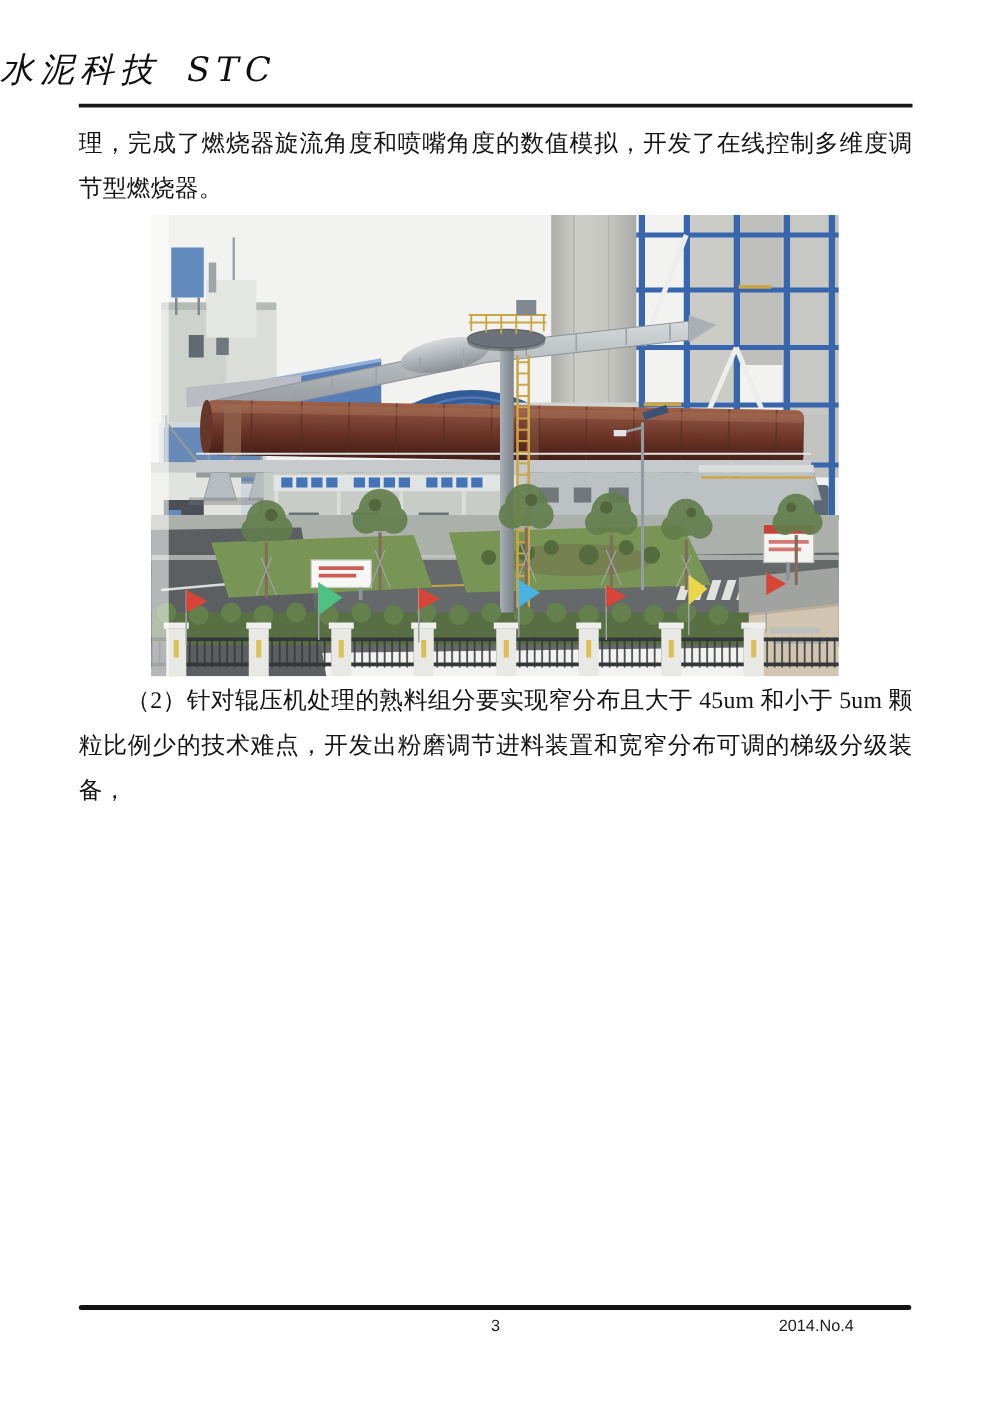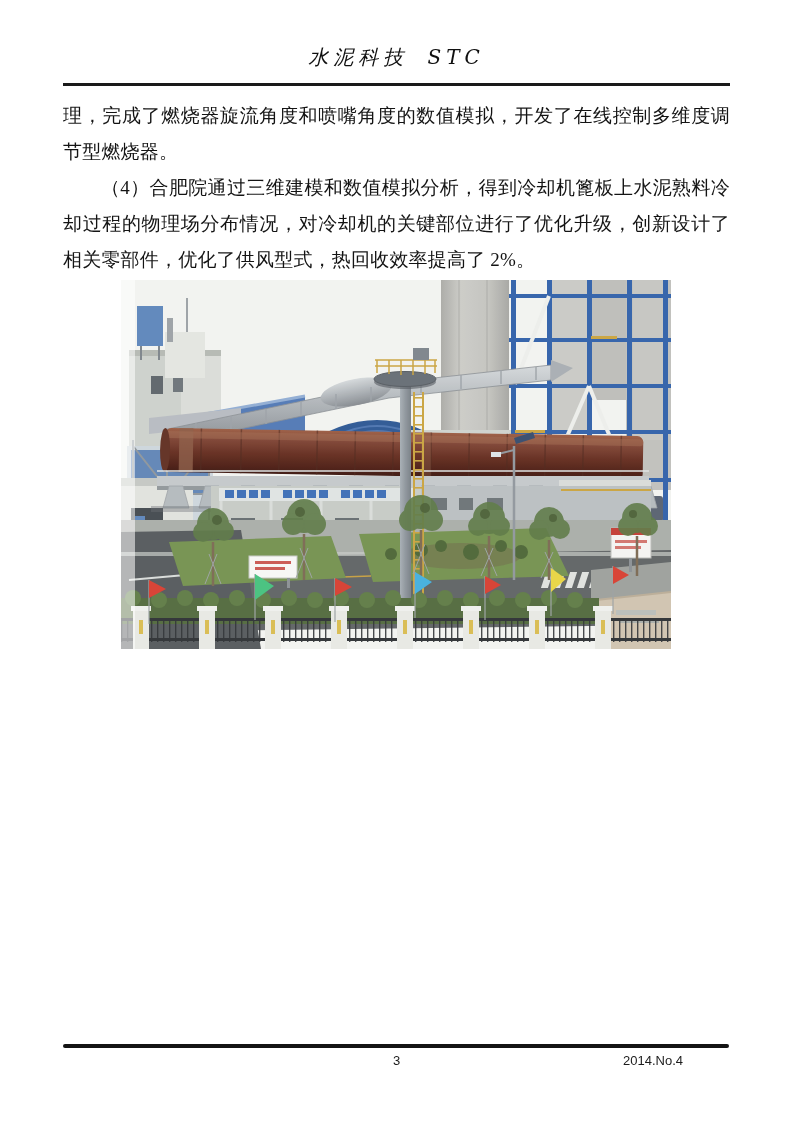--- a/index.html
+++ b/index.html
@@ -1,21 +1,21 @@
 <!DOCTYPE html>
 <html><head>
 <meta charset="utf-8">
 <style>
   html,body{margin:0;padding:0;background:#ffffff;}
   .page{
     position:relative;width:793px;height:1122px;background:#ffffff;overflow:hidden;
     font-family:"Liberation Serif","DejaVu Serif",serif;color:#141414;
   }
   .journal-title{
-    padding-top:40px;text-align:center;font-size:20px;line-height:34px;
+    padding-top:40px;text-align:left;font-size:27px;line-height:34px;
     font-style:italic;font-weight:500;letter-spacing:5px;word-spacing:8px;color:#101010;
     font-family:"DejaVu Serif","Liberation Serif",serif;
   }
   .header-rule{margin:9px 63px 0 63px;height:2.5px;background:#1a1a1a;}
   .body-text{margin:12px 63px;}
   .para{
     font-size:19px;line-height:36px;margin:0;text-align:justify;text-justify:inter-ideograph;
     letter-spacing:0.2px;
   }
   .para.first{margin-top:3px;}
@@ -41,21 +41,20 @@
 </head>
 <body>
 
 <div class="page">
 
   <div class="journal-title">水泥科技 STC</div>
   <div class="header-rule"></div>
 
   <div class="body-text">
     <p class="para first">理，完成了燃烧器旋流角度和喷嘴角度的数值模拟，开发了在线控制多维度调节型燃烧器。</p>
-    <p class="para indent">（4）合肥院通过三维建模和数值模拟分析，得到冷却机篦板上水泥熟料冷却过程的物理场分布情况，对冷却机的关键部位进行了优化升级，创新设计了相关零部件，优化了供风型式，热回收效率提高了 2%。</p>
 
     <figure class="figure">
       <svg width="550" height="369" viewBox="0 0 550 369" xmlns="http://www.w3.org/2000/svg">
         <defs>
           <linearGradient id="kilnGrad" x1="0" y1="0" x2="0" y2="1">
             <stop offset="0" stop-color="#9a5a40"></stop>
               <stop offset="0.25" stop-color="#7c4030"></stop>
             <stop offset="0.55" stop-color="#62291b"></stop>
               <stop offset="0.85" stop-color="#49190f"></stop>
             <stop offset="1" stop-color="#3a140c"></stop>
@@ -473,19 +472,20 @@
           <path d="M364,296 L380,305 L364,314 Z" fill="#d63c2e"></path>
           <path d="M430,288 L445,299 L430,312 Z" fill="#e8d440"></path>
           <path d="M492,286 L508,295 L492,304 Z" fill="#d63c2e"></path>
         </g>
 
         <rect x="0" y="0" width="14" height="369" fill="#ffffff" opacity="0.55"></rect>
         <rect x="0" y="0" width="550" height="369" fill="#ffffff" opacity="0.05"></rect>
       </svg>
     </figure>
 
+    <p class="para indent">（2）针对辊压机处理的熟料组分要实现窄分布且大于 45um 和小于 5um 颗粒比例少的技术难点，开发出粉磨调节进料装置和宽窄分布可调的梯级分级装备，</p>
   </div>
 
   <div class="footer-rule"></div>
   <div class="page-number">3</div>
   <div class="issue-number">2014.No.4</div>
 
 </div>
 
 </body></html>

